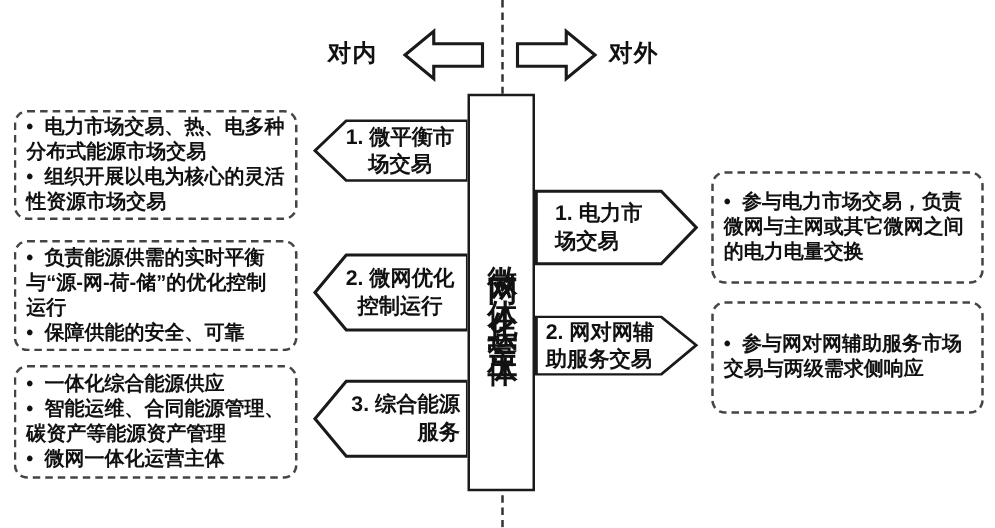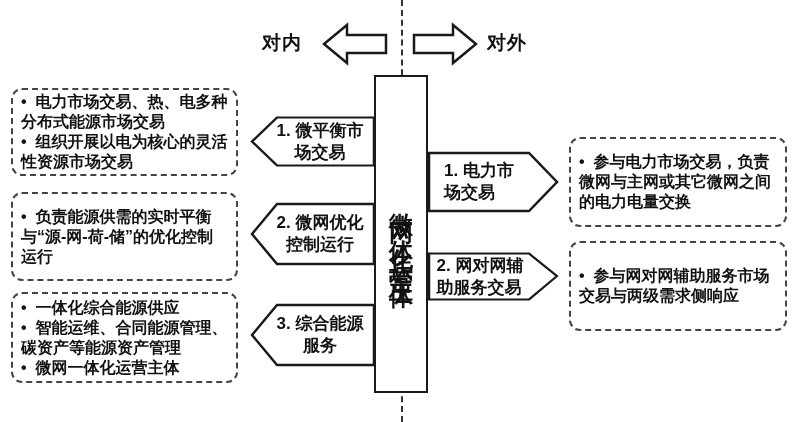--- a/index.html
+++ b/index.html
@@ -59,42 +59,42 @@
     <svg width="66" height="44" viewBox="0 0 66 44">
       <path d="M64,22 L41,3 L41,13 L2,13 L2,31 L41,31 L41,41 Z" fill="#fff" stroke="#1a1a1a" stroke-width="2.5" stroke-linejoin="miter"></path>
     </svg>
   </div>
   <div class="hdr-label" style="left:487px;top:30px;">对外</div>
 
   <div class="center-box">
     <div class="vertical-text">微网一体化运营主体</div>
   </div>
 
-  <div class="shape chev" style="left:250px;top:116px;width:126px;height:51px;">
+  <div class="shape chev" style="left:250px;top:95px;width:126px;height:51px;">
     <svg viewBox="0 0 126 64" preserveAspectRatio="none">
       <polygon points="2,32 27,2 124,2 124,62 27,62" fill="#fff" stroke="#1a1a1a" stroke-width="2.5"></polygon>
     </svg>
     <div class="shape-inner">
         <div class="shape-label" style="width:96px;">1. 微平衡市场交易</div>
       </div>
   </div>
   <div class="shape chev" style="left:250px;top:202px;width:126px;height:64px;">
     <svg viewBox="0 0 126 64" preserveAspectRatio="none">
       <polygon points="2,32 27,2 124,2 124,62 27,62" fill="#fff" stroke="#1a1a1a" stroke-width="2.5"></polygon>
     </svg>
     <div class="shape-inner">
         <div class="shape-label" style="width:96px;">2. 微网优化控制运行</div>
       </div>
   </div>
   <div class="shape chev" style="left:250px;top:303px;width:126px;height:64px;">
     <svg viewBox="0 0 126 64" preserveAspectRatio="none">
       <polygon points="2,32 27,2 124,2 124,62 27,62" fill="#fff" stroke="#1a1a1a" stroke-width="2.5"></polygon>
     </svg>
     <div class="shape-inner">
-        <div class="shape-label" style="width:96px;">3. 综合能源服务</div>
+        <div class="shape-label" style="width:96px;text-align:right;">3. 综合能源服务</div>
       </div>
   </div>
 
   <div class="shape rarr" style="left:427px;top:151px;width:132px;height:62px;">
     <svg viewBox="0 0 132 62" preserveAspectRatio="none">
       <polygon points="2,2 102,2 130,31 102,60 2,60" fill="#fff" stroke="#1a1a1a" stroke-width="2.5"></polygon>
     </svg>
     <div class="shape-inner">
         <div class="shape-label" style="width:80px;">1. 电力市场交易</div>
       </div>
@@ -107,20 +107,21 @@
         <div class="shape-label" style="width:95px;">2. 网对网辅助服务交易</div>
       </div>
   </div>
 
   <div class="dashed-box" style="left:11px;top:88px;width:227px;height:88px;">
     <p class="bullet-line"><span class="dot">•</span><span>电力市场交易、热、电多种分布式能源市场交易</span></p>
     <p class="bullet-line"><span class="dot">•</span><span>组织开展以电为核心的灵活性资源市场交易</span></p>
   </div>
   <div class="dashed-box" style="left:11px;top:192px;width:227px;height:89px;justify-content:center;">
     <p class="bullet-line"><span class="dot">•</span><span>负责能源供需的实时平衡与“源-网-荷-储”的优化控制运行</span></p>
+    <p class="bullet-line"><span class="dot">•</span><span>保障供能的安全、可靠</span></p>
   </div>
   <div class="dashed-box" style="left:11px;top:292px;width:227px;height:91px;">
     <p class="bullet-line"><span class="dot">•</span><span>一体化综合能源供应</span></p>
     <p class="bullet-line"><span class="dot">•</span><span>智能运维、合同能源管理、碳资产等能源资产管理</span></p>
     <p class="bullet-line"><span class="dot">•</span><span>微网一体化运营主体</span></p>
   </div>
 
   <div class="dashed-box" style="left:569px;top:137px;width:218px;height:90px;">
     <p class="bullet-line"><span class="dot">•</span><span>参与电力市场交易，负责微网与主网或其它微网之间的电力电量交换</span></p>
   </div>

